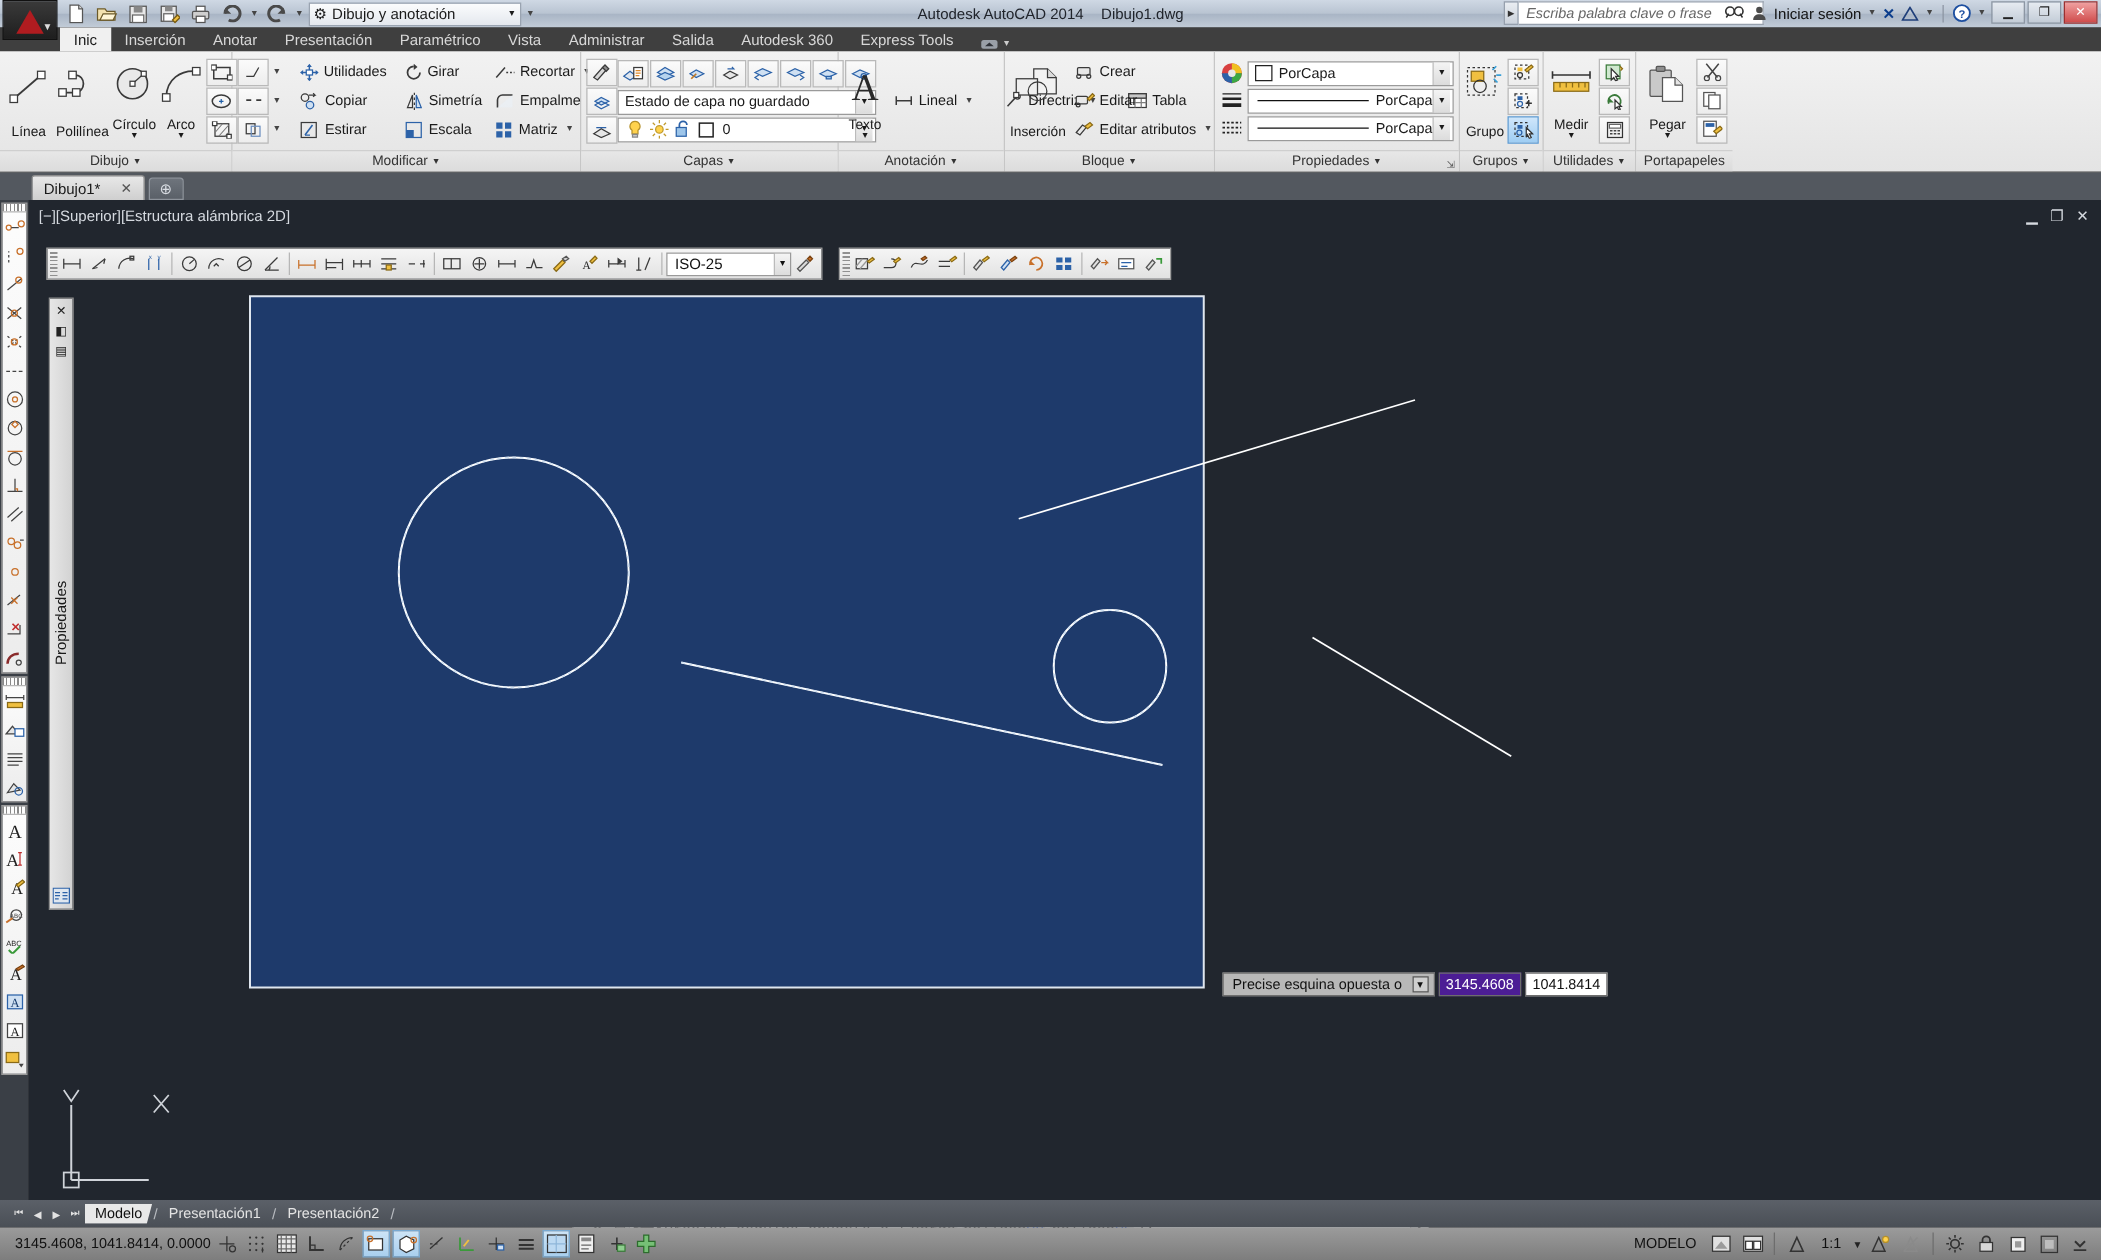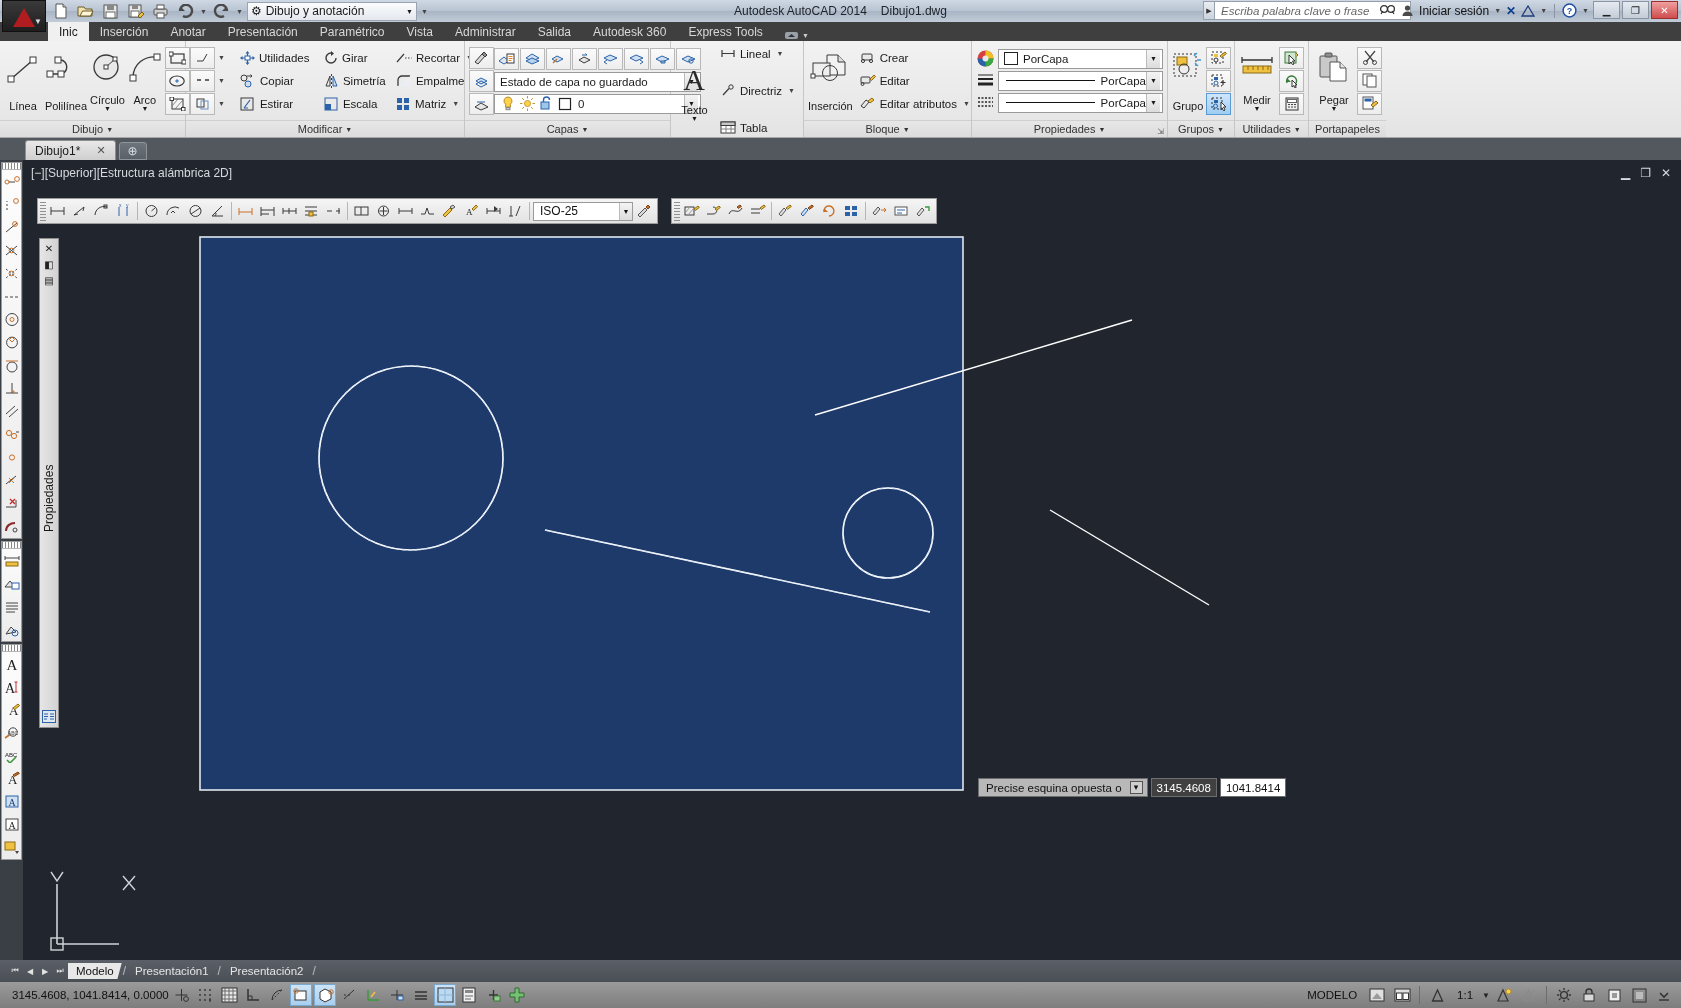--- a/index.html
+++ b/index.html
@@ -194,21 +194,21 @@
   .ucs{position:absolute;left:20px;bottom:30px;font-size:11px;color:#cfd3d9;}
 
   
   .dyn{position:absolute;display:flex;align-items:center;gap:3px;}
   .dynprompt{
     height:19px;background:#b8b8b8;border:1px solid #6d6d6d;display:flex;align-items:center;
     padding:0 4px 0 7px;font-size:11.5px;color:#111;gap:8px;
   }
   .dynprompt .exp{width:13px;height:13px;border:1px solid #555;background:#cfcfcf;
     display:flex;align-items:center;justify-content:center;font-size:9px;line-height:9px;}
-  .dynval{height:19px;background:#404040;border:1px solid #6d6d6d;display:flex;align-items:center;
+  .dynval{height:19px;background:#4c1d95;border:1px solid #6d6d6d;display:flex;align-items:center;
     padding:0 5px;font-size:11.5px;color:#fff;}
   .dynval2{height:19px;background:#ffffff;border:1px solid #6d6d6d;display:flex;align-items:center;
     padding:0 5px;font-size:11.5px;color:#111;}
 
   
   .cmdline{
     position:absolute;left:458px;bottom:12px;width:685px;height:25px;
     background:#e3e3e3;border:1px solid #9a9a9a;display:flex;align-items:center;
   }
   .cmdgrip{width:7px;height:21px;margin:0 2px;background:repeating-linear-gradient(0deg,#8d8d8d 0 1px,transparent 1px 3px);}
@@ -732,21 +732,21 @@
       <div class="panel-body">
         <div class="bigbtn" style="width:48px;">
           <span class="ico">
             <svg width="34" height="34" viewBox="0 0 34 34">
                 <text x="17" y="28" font-size="30" text-anchor="middle" fill="#2a2a2a" font-family="serif">A</text>
               </svg>
           </span>
           <span class="lbl">Texto</span>
           <span class="sub">▼</span>
         </div>
-        <div style="display:flex;flex-direction:column;gap:16px;">
+        <div style="display:flex;flex-direction:row;gap:16px;">
           <div class="rowbtn">
             <span>
                 <svg width="16" height="13" viewBox="0 0 16 13">
                   <path d="M2 3v7M14 3v7M2 6.5h12" stroke="#3a3a3a" stroke-width="1.2"></path>
                 </svg>
               </span>
             <span>Lineal</span>
             <span class="car">▼</span>
           </div>
           <div class="rowbtn">

